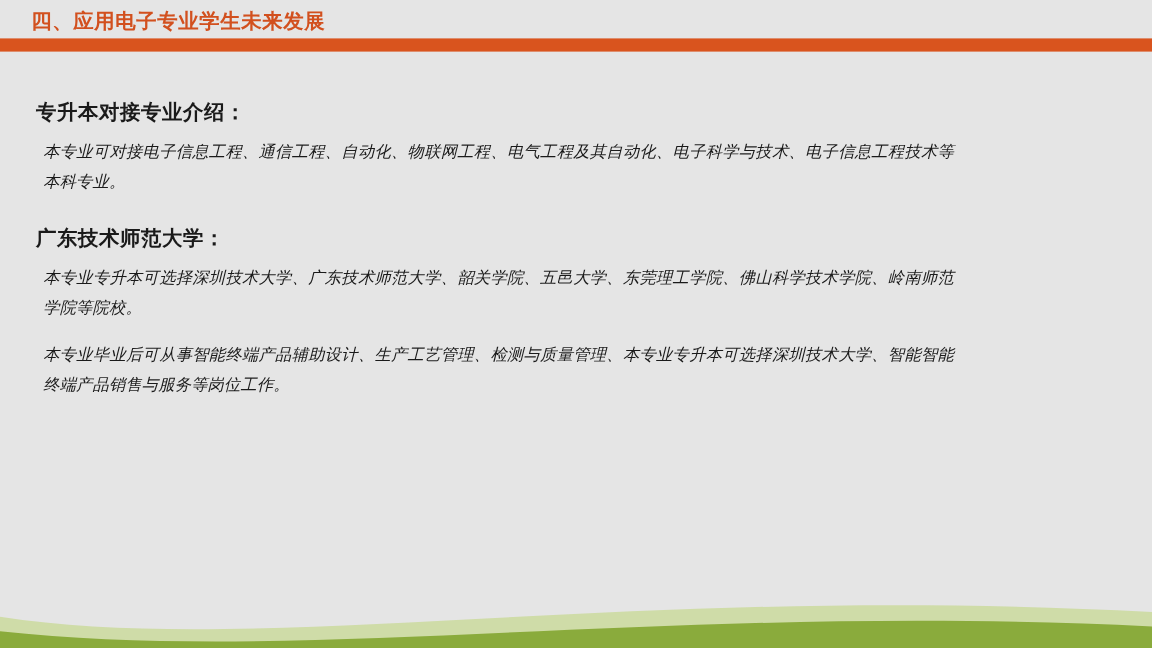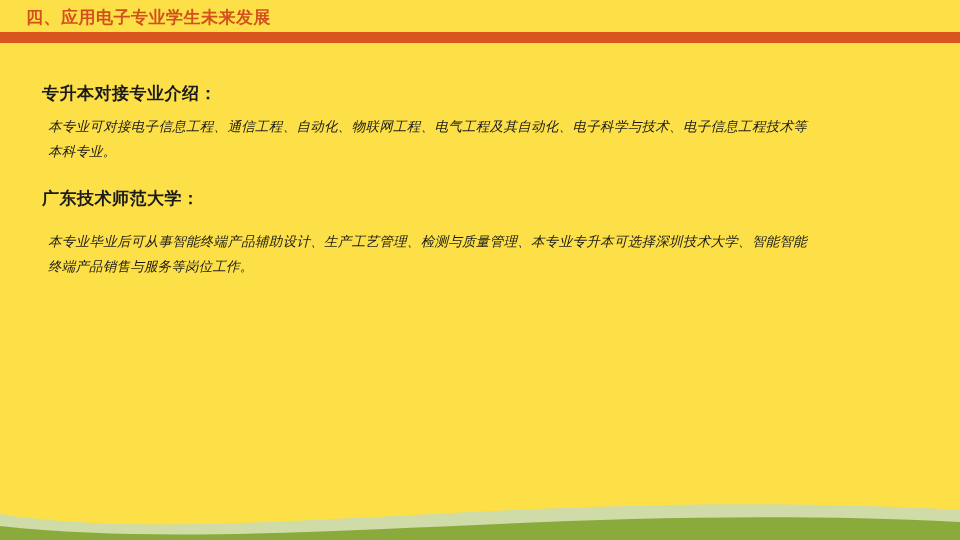--- a/index.html
+++ b/index.html
@@ -11,21 +11,21 @@
     height: 540px;
     background: #ffffff;
     font-family: "Liberation Sans", sans-serif;
     overflow: hidden;
     position: relative;
   }
   .slide {
     position: relative;
     width: 960px;
     height: 540px;
-    background: #fde047;
+    background: #e5e5e5;
     overflow: hidden;
   }
 
   
   .header {
     position: absolute;
     left: 0;
     top: 0;
     width: 960px;
     height: 44px;
@@ -48,21 +48,20 @@
     height: 11px;
     background: #d9541e;
   }
 
   
   .content {
     position: absolute;
     left: 0;
     top: 82px;
     width: 857px;
-    margin-left: 12px;
   }
   .block {
     position: relative;
     margin-bottom: 4px;
   }
   .block-heading {
     font-size: 17px;
     font-weight: bold;
     color: #1a1a1a;
     margin: 0 0 10px 30px;
@@ -107,20 +106,21 @@
 
     <div class="block">
       <div class="block-heading">专升本对接专业介绍：</div>
       <div class="block-body">本专业可对接电子信息工程、通信工程、自动化、物联网工程、电气工程及其自动化、电子科学与技术、电子信息工程技术等本科专业。</div>
     </div>
 
     <div class="gap-1"></div>
 
     <div class="block">
       <div class="block-heading">广东技术师范大学：</div>
+      <div class="block-body">本专业专升本可选择深圳技术大学、广东技术师范大学、韶关学院、五邑大学、东莞理工学院、佛山科学技术学院、岭南师范学院等院校。</div>
     </div>
 
     <div class="gap-2"></div>
 
     <div class="block">
       <div class="block-body">本专业毕业后可从事智能终端产品辅助设计、生产工艺管理、检测与质量管理、本专业专升本可选择深圳技术大学、智能智能终端产品销售与服务等岗位工作。</div>
     </div>
 
   </div>
 

